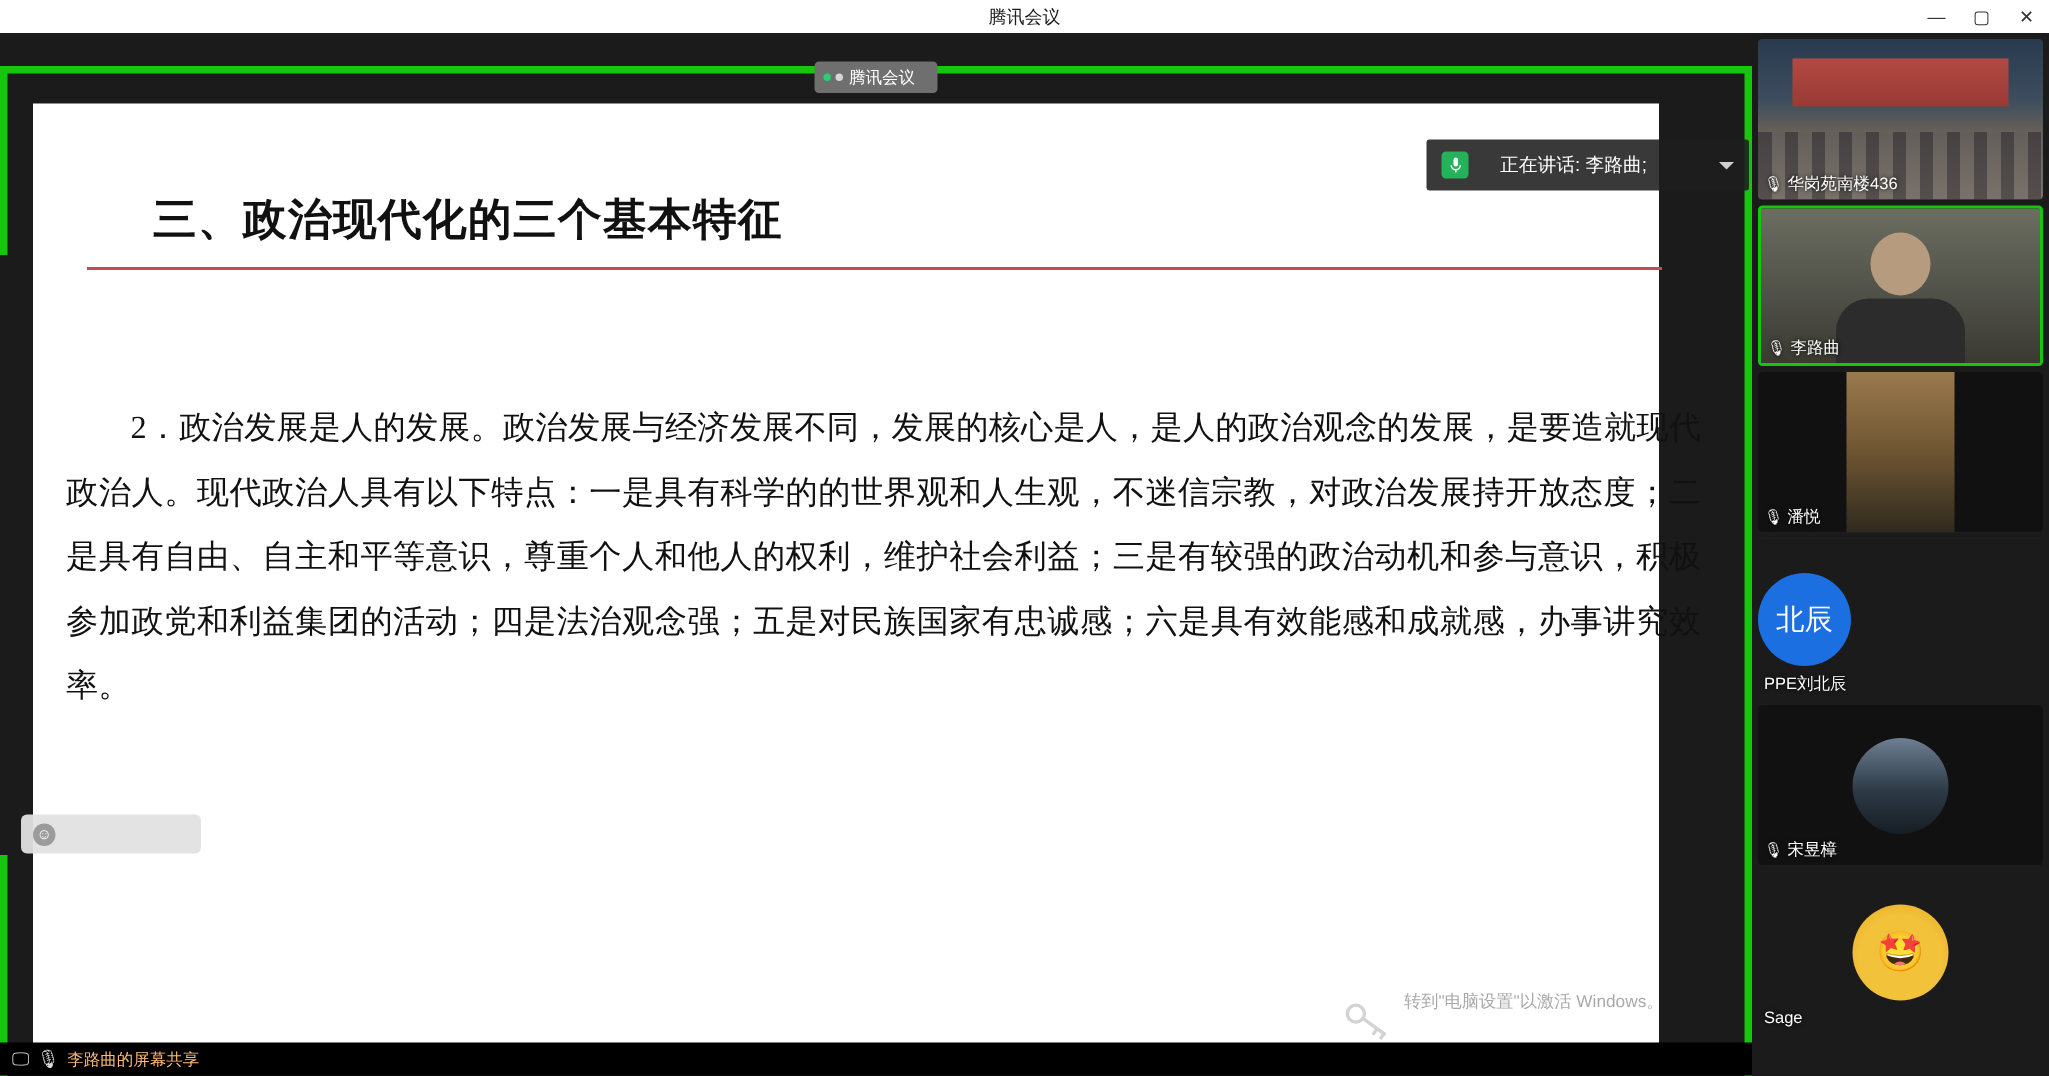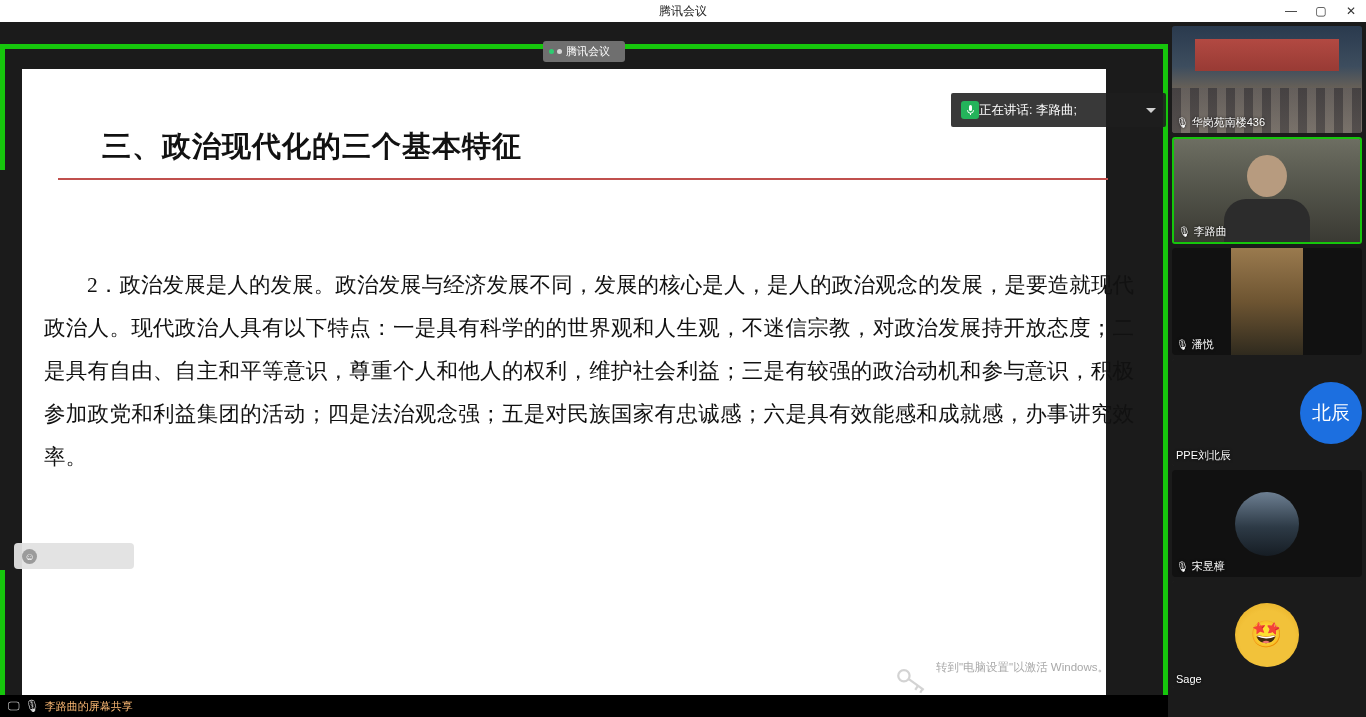--- a/index.html
+++ b/index.html
@@ -82,21 +82,21 @@
   }
   .pill-dots { display: flex; gap: 3px; }
   .dot { width: 5px; height: 5px; border-radius: 50%; background: #2ecc71; }
   .dot.gray { background: #d6d6d6; }
   .pill-label { font-size: 11px; color: #fff; }
 
   
   .speaking {
     position: absolute; top: 93px; left: 951px; width: 215px; height: 34px;
     background: rgba(30,30,30,0.88);
-    display: flex; align-items: center; gap: 0; padding-left: 10px;
+    display: flex; align-items: center; gap: 21px; padding-left: 10px;
     border-radius: 2px;
   }
   .mic-badge {
     width: 18px; height: 18px; border-radius: 3px;
     background: #24b35b; display: flex; align-items: center; justify-content: center;
   }
   .speaking-label { font-size: 12.5px; color: #fff; }
   .speaking-caret {
     position: absolute; right: 10px; width: 0; height: 0;
     border-left: 5px solid transparent; border-right: 5px solid transparent;
@@ -191,21 +191,21 @@
     background: #111;
   }
   .fill-photo1::before {
     content: ""; position: absolute; left: 50%; top: 0; transform: translateX(-50%);
     width: 72px; height: 107px;
     background: linear-gradient(180deg,#9a7a4e 0%, #6e5532 50%, #2f2a1e 100%);
   }
 
   .fill-avatar-blue {
     position: absolute; inset: 0; background: #1b1b1b;
-    display: flex; align-items: center; justify-content: flex-end;
+    display: flex; align-items: center; justify-content: flex-start;
   }
   .avatar-circle {
     width: 62px; height: 62px; border-radius: 50%;
     background: #1c6fe0; color: #fff;
     display: flex; align-items: center; justify-content: center;
     font-size: 19px; font-family: "Liberation Serif", serif;
   }
 
   .fill-photo2 {
     position: absolute; inset: 0; background: #111;

